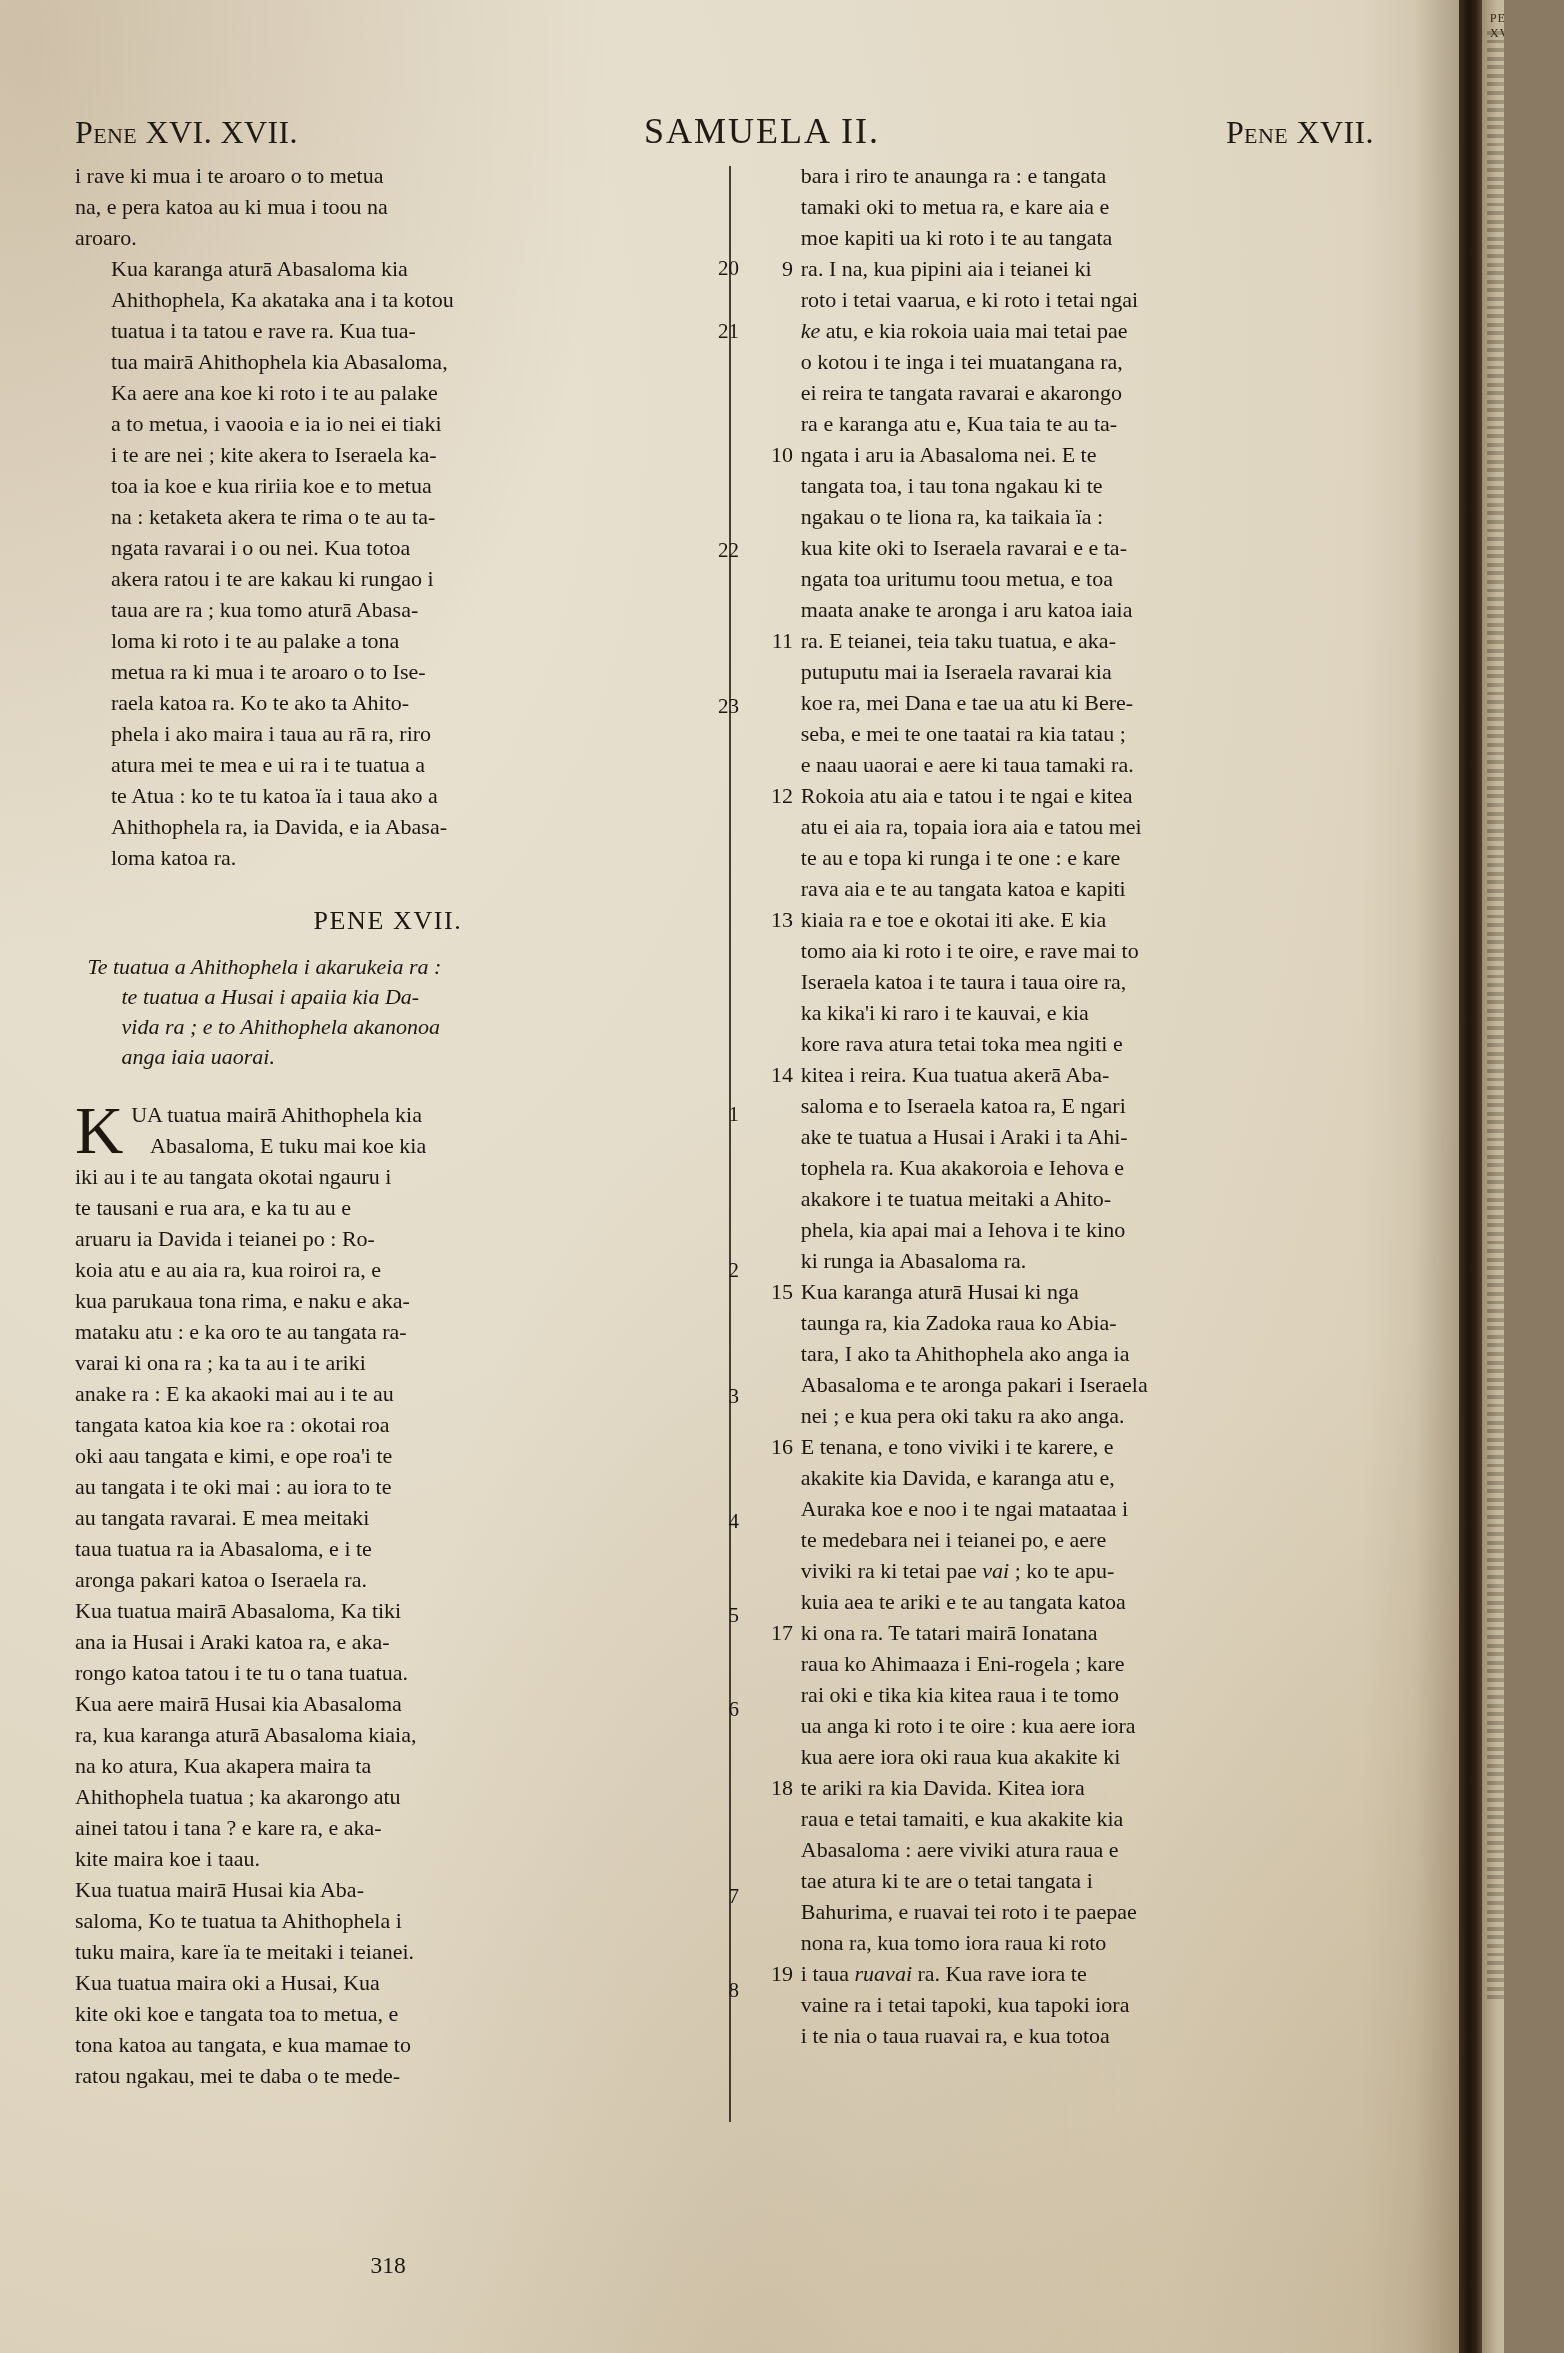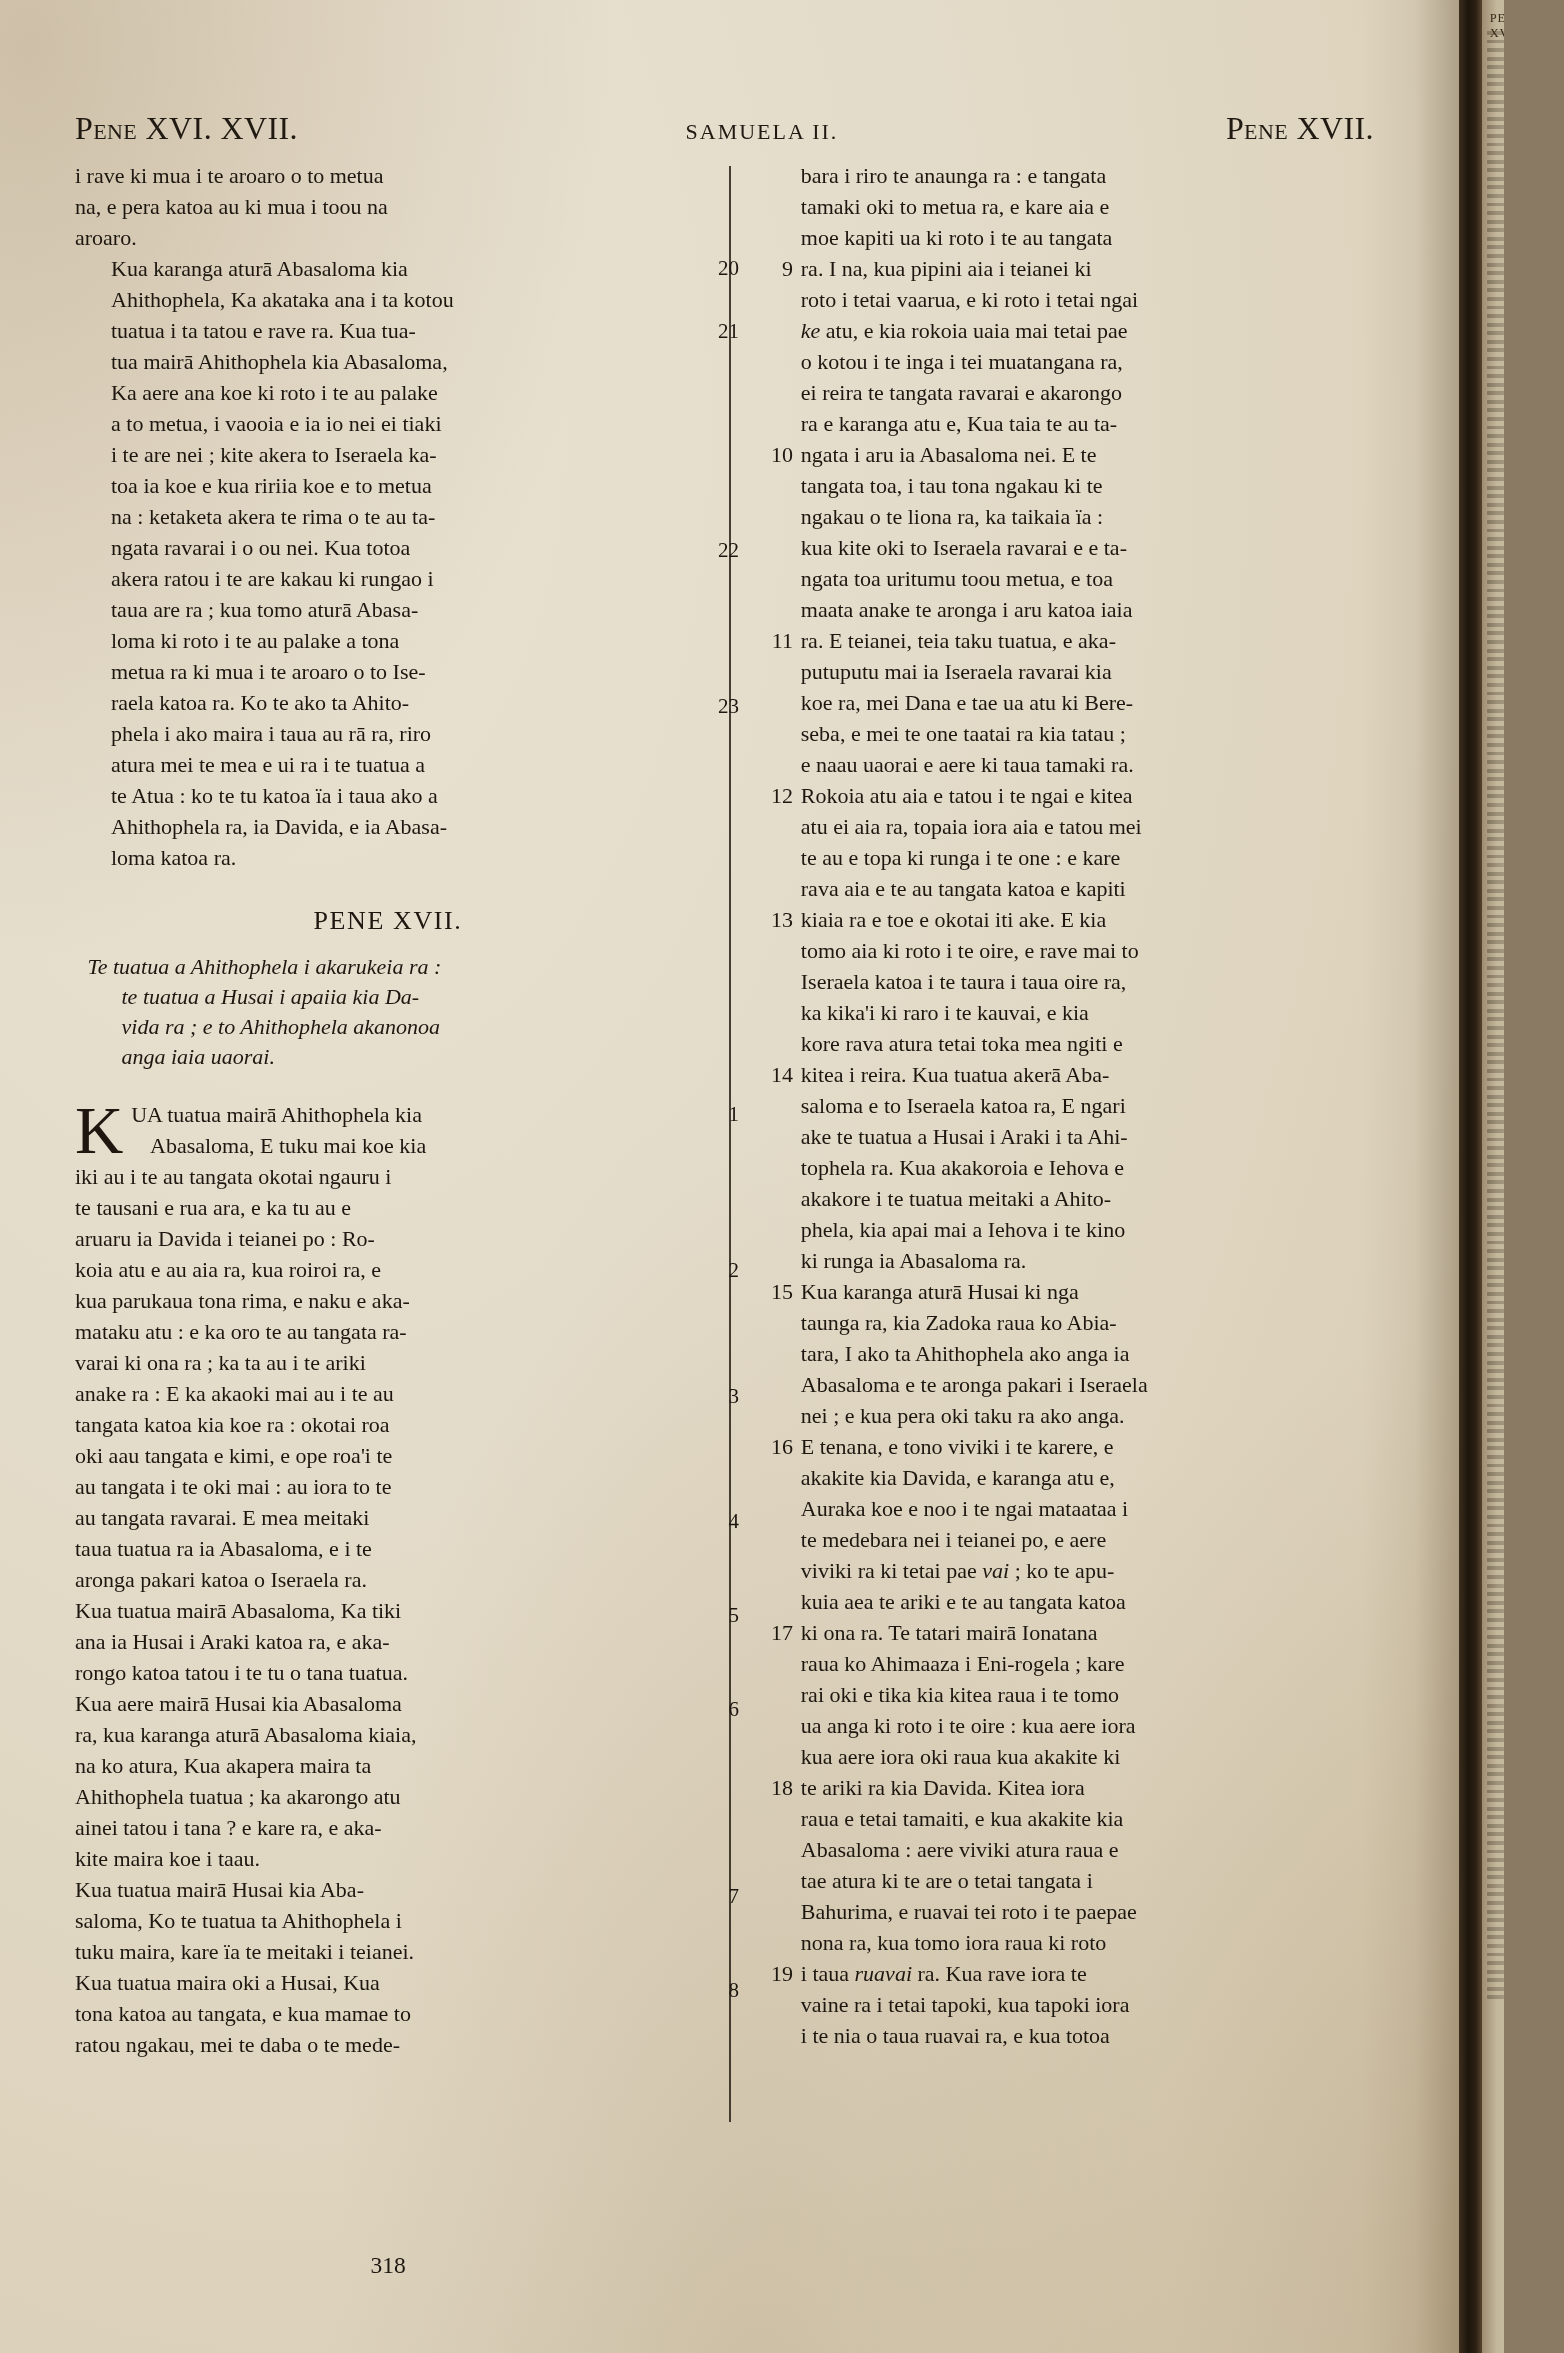--- a/index.html
+++ b/index.html
@@ -91,21 +91,21 @@
     align-items: baseline;
     color: #201a12;
   }
   .rh-left, .rh-right {
     font-size: 32px;
     letter-spacing: 0.4px;
     font-variant: small-caps;
     white-space: nowrap;
   }
   .rh-center {
-    font-size: 22px;
+    font-size: 36px;
     letter-spacing: 2px;
     font-weight: 400;
   }
 
   
   .columns {
     position: absolute;
     left: 75px; top: 160px;
     width: 1308px;
     display: flex;
@@ -525,20 +525,21 @@
             <span class="rcol-line">Kua aere mairā Husai kia Abasaloma</span>
             <span class="rcol-line">ra, kua karanga aturā Abasaloma kiaia,</span>
             <span class="rcol-line">na ko atura, Kua akapera maira ta</span>
             <span class="rcol-line">Ahithophela tuatua ;  ka akarongo atu</span>
             <span class="rcol-line">ainei tatou i tana ?  e kare ra, e aka-</span>
             <span class="rcol-line">kite maira koe i taau.</span>
             <span class="rcol-line">Kua tuatua mairā Husai kia Aba-</span>
             <span class="rcol-line">saloma, Ko te tuatua ta Ahithophela i</span>
             <span class="rcol-line">tuku maira, kare ïa te meitaki i teianei.</span>
             <span class="rcol-line">Kua tuatua maira oki a Husai, Kua</span>
+            <span class="rcol-line">kite oki koe e tangata toa to metua, e</span>
             <span class="rcol-line">tona katoa au tangata, e kua mamae to</span>
             <span class="rcol-line">ratou ngakau, mei te daba o te mede-</span>
             <span class="vnum-r" style="top: 0px;">1</span>
             <span class="vnum-r" style="top: 156px;">2</span>
             <span class="vnum-r" style="top: 282px;">3</span>
             <span class="vnum-r" style="top: 407px;">4</span>
             <span class="vnum-r" style="top: 501px;">5</span>
             <span class="vnum-r" style="top: 595px;">6</span>
             <span class="vnum-r" style="top: 782px;">7</span>
             <span class="vnum-r" style="top: 876px;">8</span>

